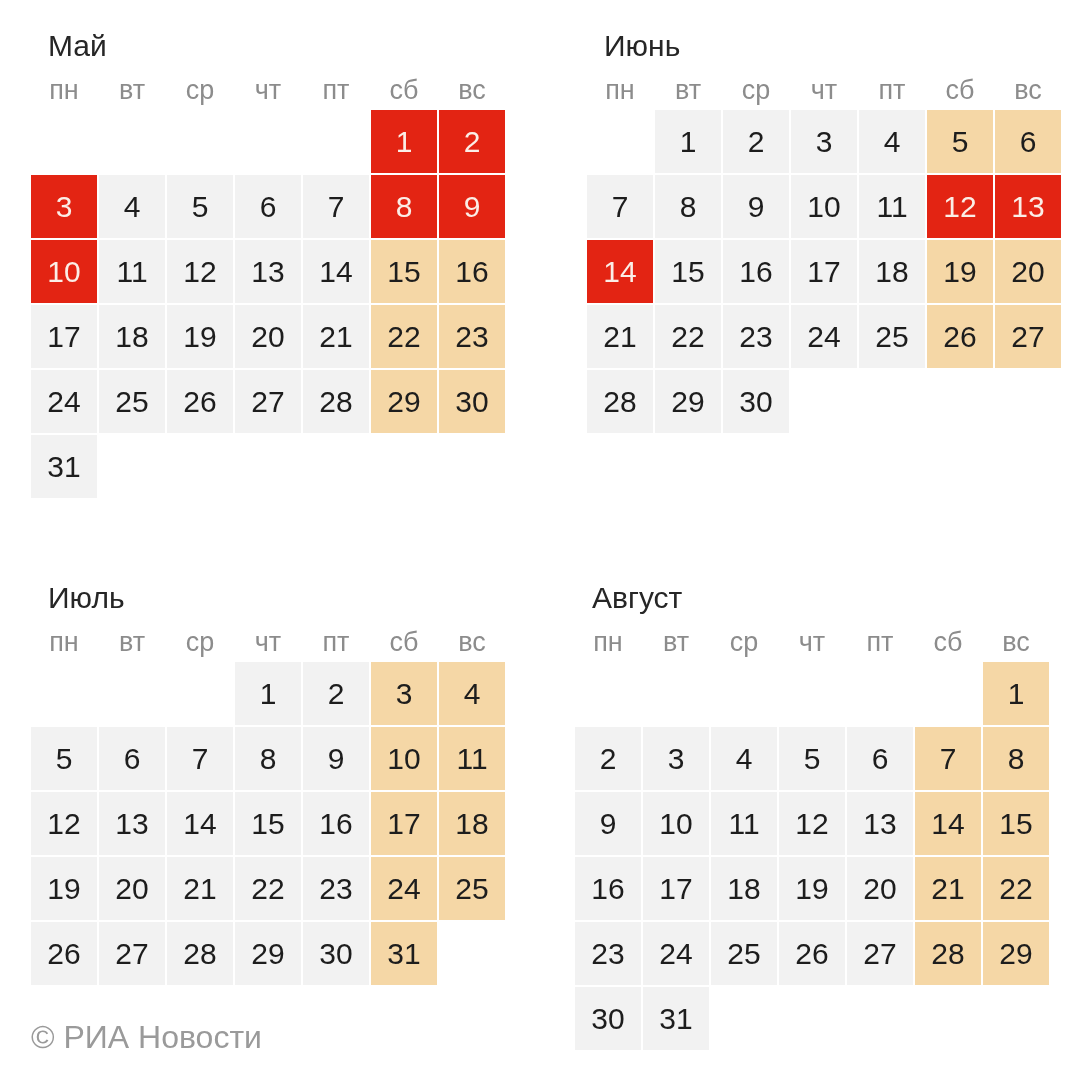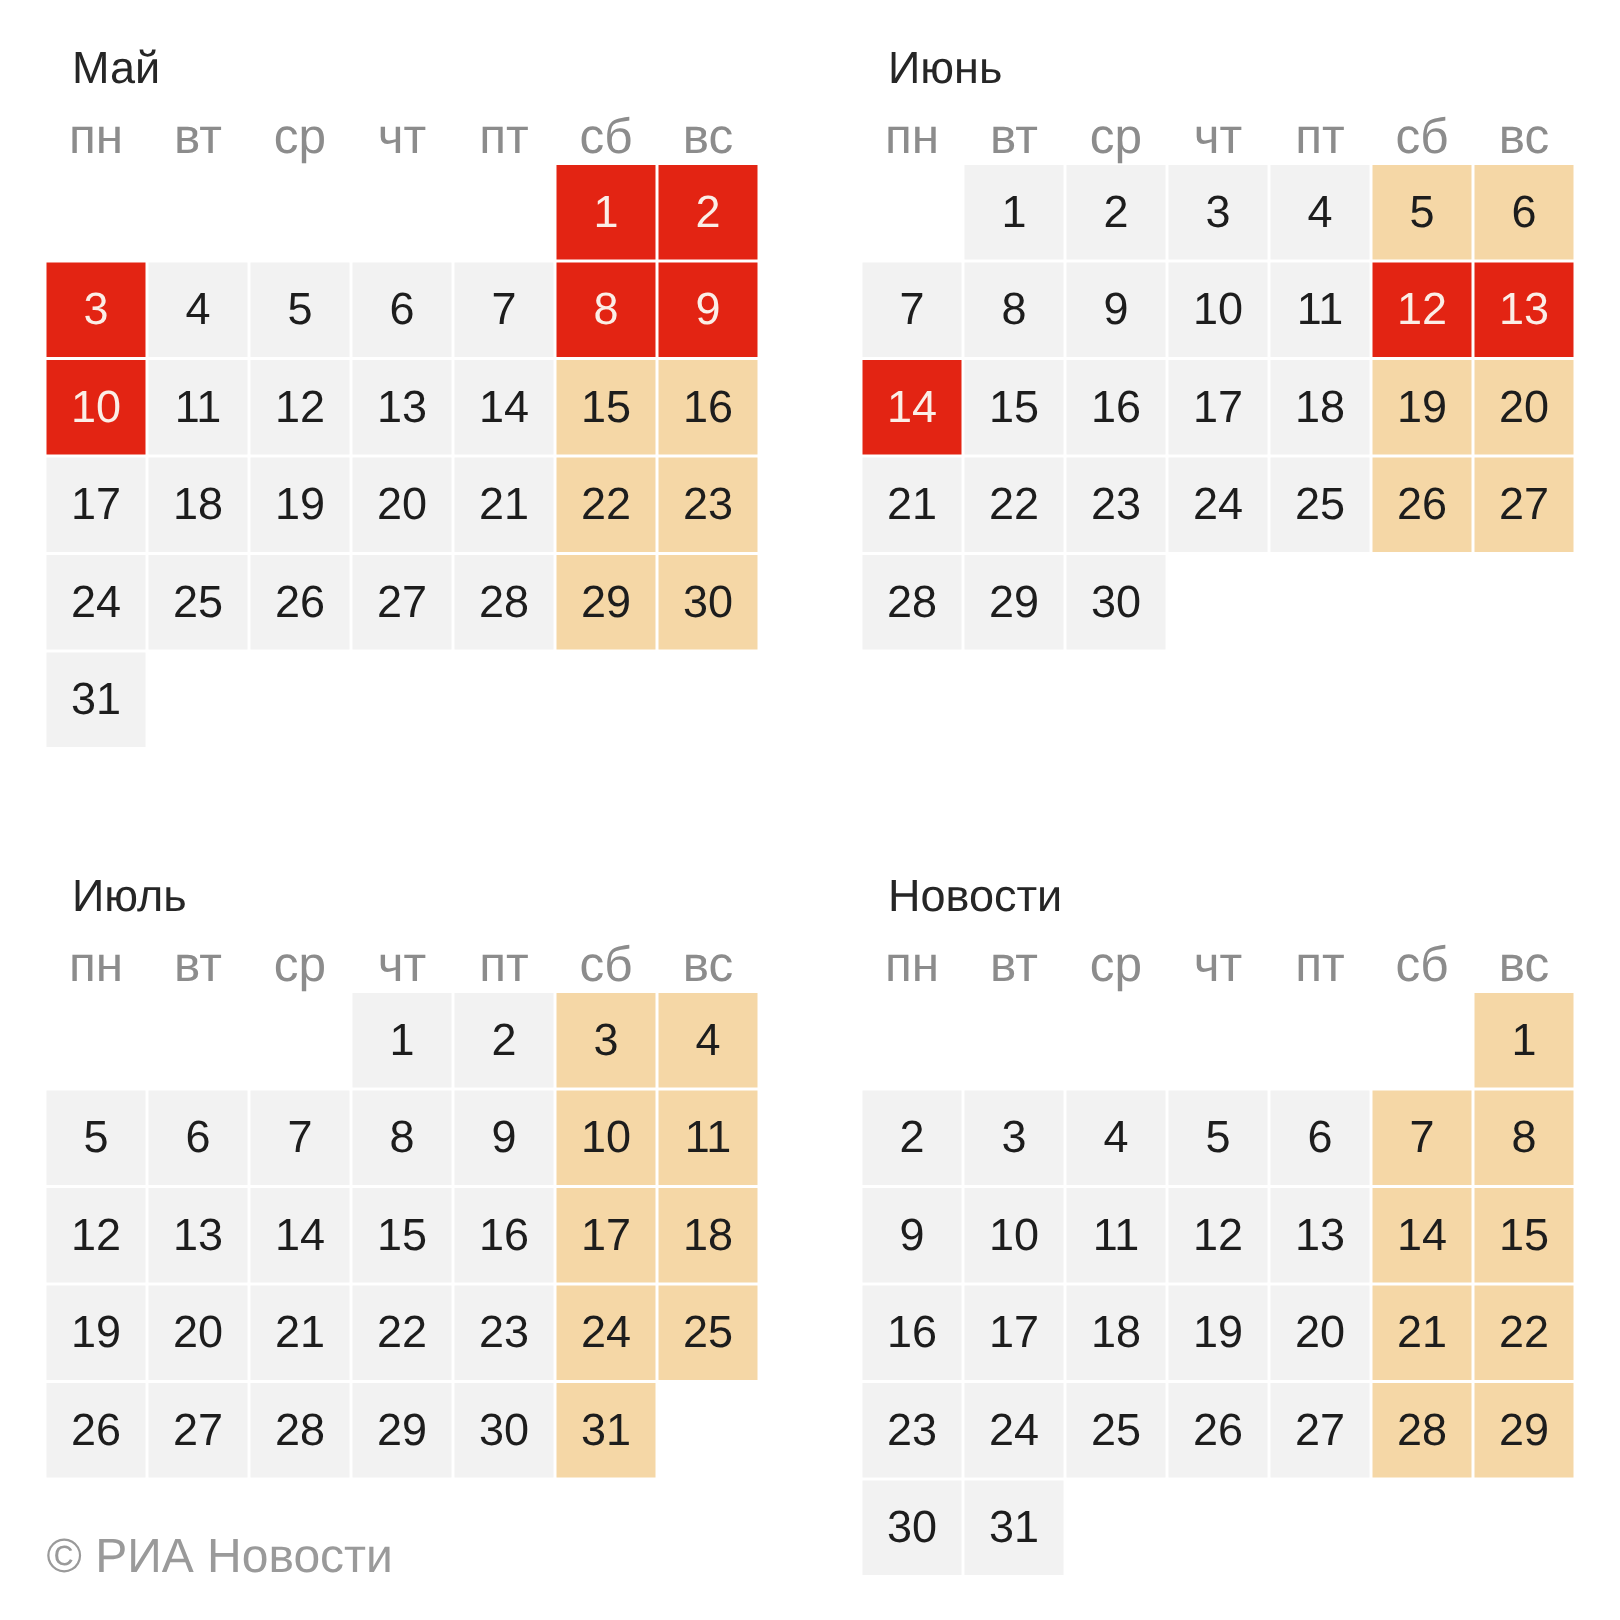--- a/index.html
+++ b/index.html
@@ -36,21 +36,21 @@
     left: 0;
     display: grid;
     grid-template-columns: repeat(7, 66px);
     column-gap: 2px;
   }
   .weekday {
     height: 35px;
     display: flex;
     align-items: center;
     justify-content: center;
-    font-size: 33px;
+    font-size: 27px;
     color: var(--weekday_label, #8c8c8c);
   }
   .day-grid {
     position: absolute;
     top: 82px;
     left: 0;
     display: grid;
     grid-template-columns: repeat(7, 66px);
     grid-auto-rows: 63px;
     gap: 2px;
@@ -130,21 +130,21 @@
       <div class="day-cell">25</div>
       <div class="day-cell">26</div>
       <div class="day-cell">27</div>
       <div class="day-cell">28</div>
       <div class="day-cell weekend">29</div>
       <div class="day-cell weekend">30</div>
       <div class="day-cell">31</div>
     </div>
 </section>
 
-<section class="month" style="left:575px; top:28px">
+<section class="month" style="left:587px; top:28px">
   <h2 class="month-title">Июнь</h2>
   <div class="weekday-row">
       <span class="weekday">пн</span>
       <span class="weekday">вт</span>
       <span class="weekday">ср</span>
       <span class="weekday">чт</span>
       <span class="weekday">пт</span>
       <span class="weekday">сб</span>
       <span class="weekday">вс</span>
     </div>
@@ -226,21 +226,21 @@
       <div class="day-cell">26</div>
       <div class="day-cell">27</div>
       <div class="day-cell">28</div>
       <div class="day-cell">29</div>
       <div class="day-cell">30</div>
       <div class="day-cell weekend">31</div>
     </div>
 </section>
 
 <section class="month" style="left:575px; top:580px">
-  <h2 class="month-title">Новости</h2>
+  <h2 class="month-title">Август</h2>
   <div class="weekday-row">
       <span class="weekday">пн</span>
       <span class="weekday">вт</span>
       <span class="weekday">ср</span>
       <span class="weekday">чт</span>
       <span class="weekday">пт</span>
       <span class="weekday">сб</span>
       <span class="weekday">вс</span>
     </div>
   <div class="day-grid">

